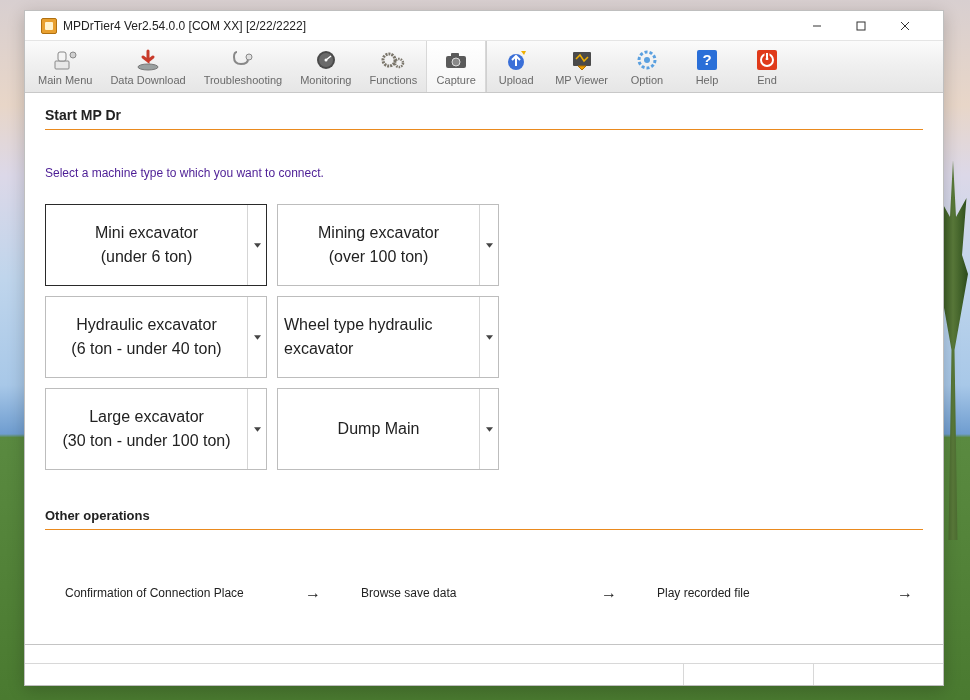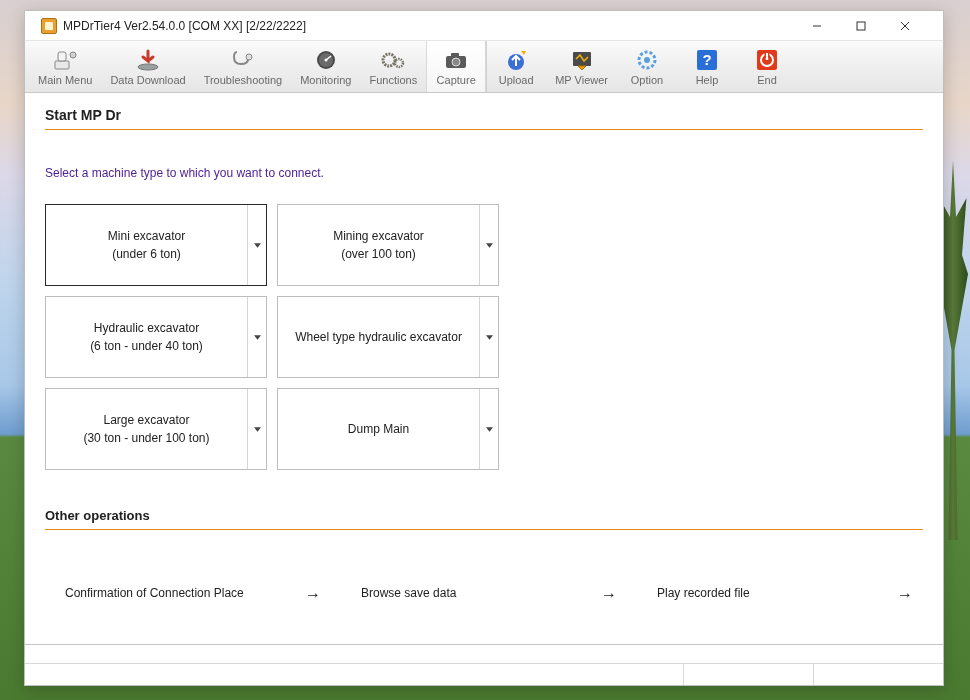--- a/index.html
+++ b/index.html
@@ -58,21 +58,21 @@
   .grid {
     display:grid; grid-template-columns: 222px 222px; grid-auto-rows: 82px;
     gap: 10px 10px; margin-bottom: 8px;
   }
   .machine-btn {
     display:flex; border:1px solid #bdbdbd; background:#fff;
   }
   .machine-btn.selected { border:1.5px solid #2a2a2a; }
   .machine-main {
     flex:1; display:flex; flex-direction:column; align-items:center; justify-content:center;
-    font-size:12px; color:#222; text-align:center; line-height:1.5; padding: 0 6px;
+    font-size:16px; color:#222; text-align:left; line-height:1.5; padding: 0 6px;
     border-right:1px solid #d5d5d5;
   }
   .machine-drop {
     width:18px; display:flex; align-items:center; justify-content:center; color:#555;
   }
   .machine-drop svg { width:7px; height:5px; }
 
   .ops-row { display:flex; gap: 10px; }
   .op-link {
     flex:1; height: 34px; display:flex; align-items:center; justify-content:space-between;

